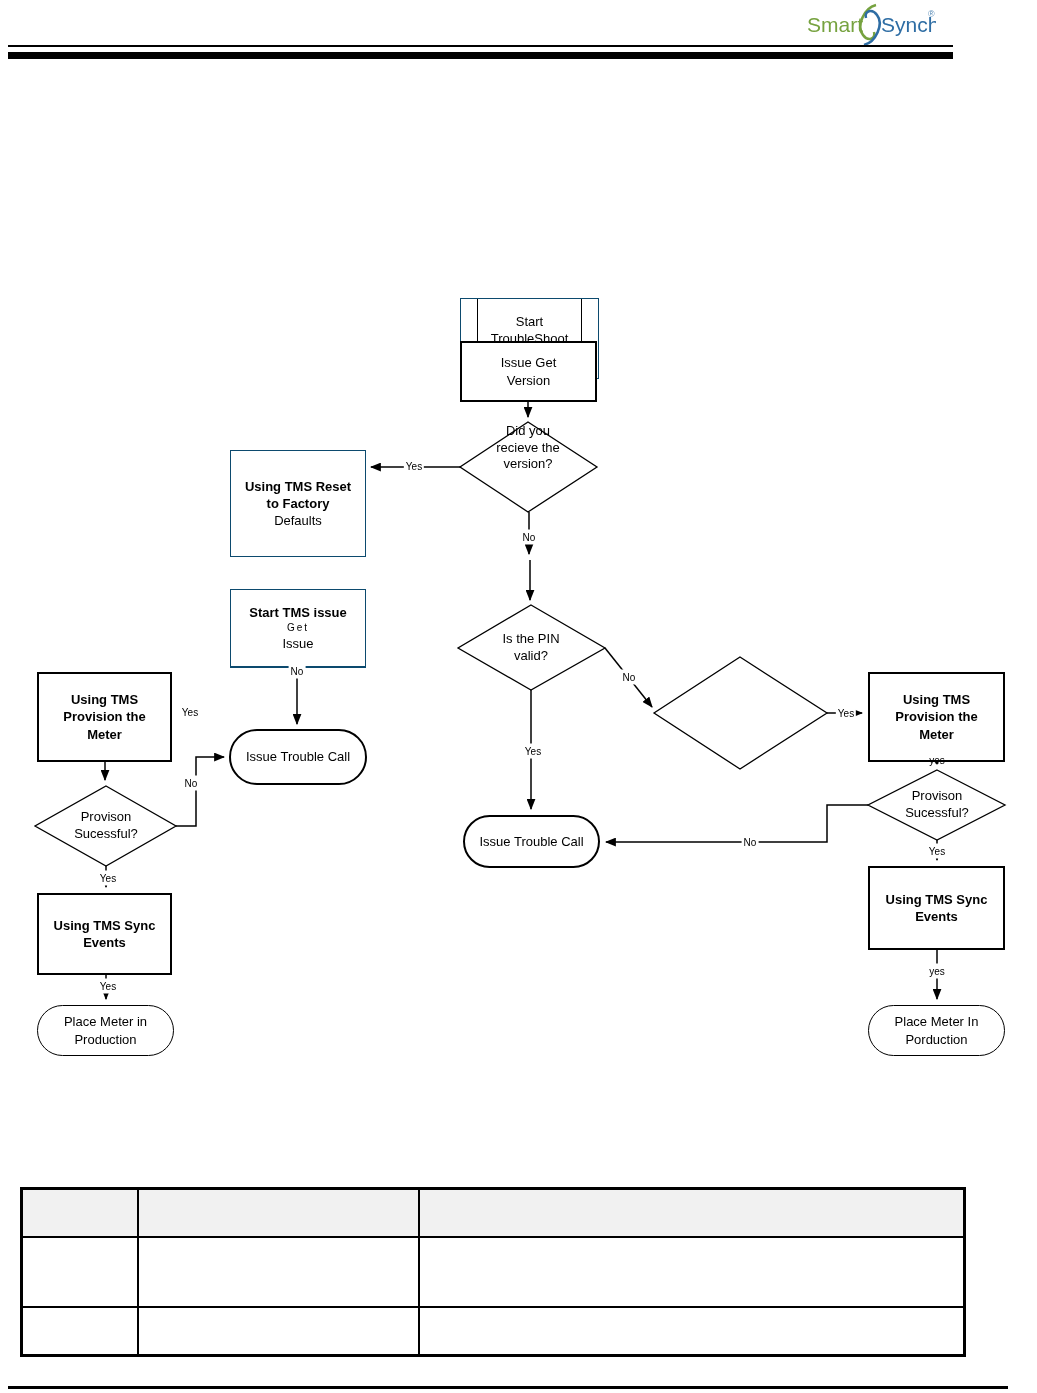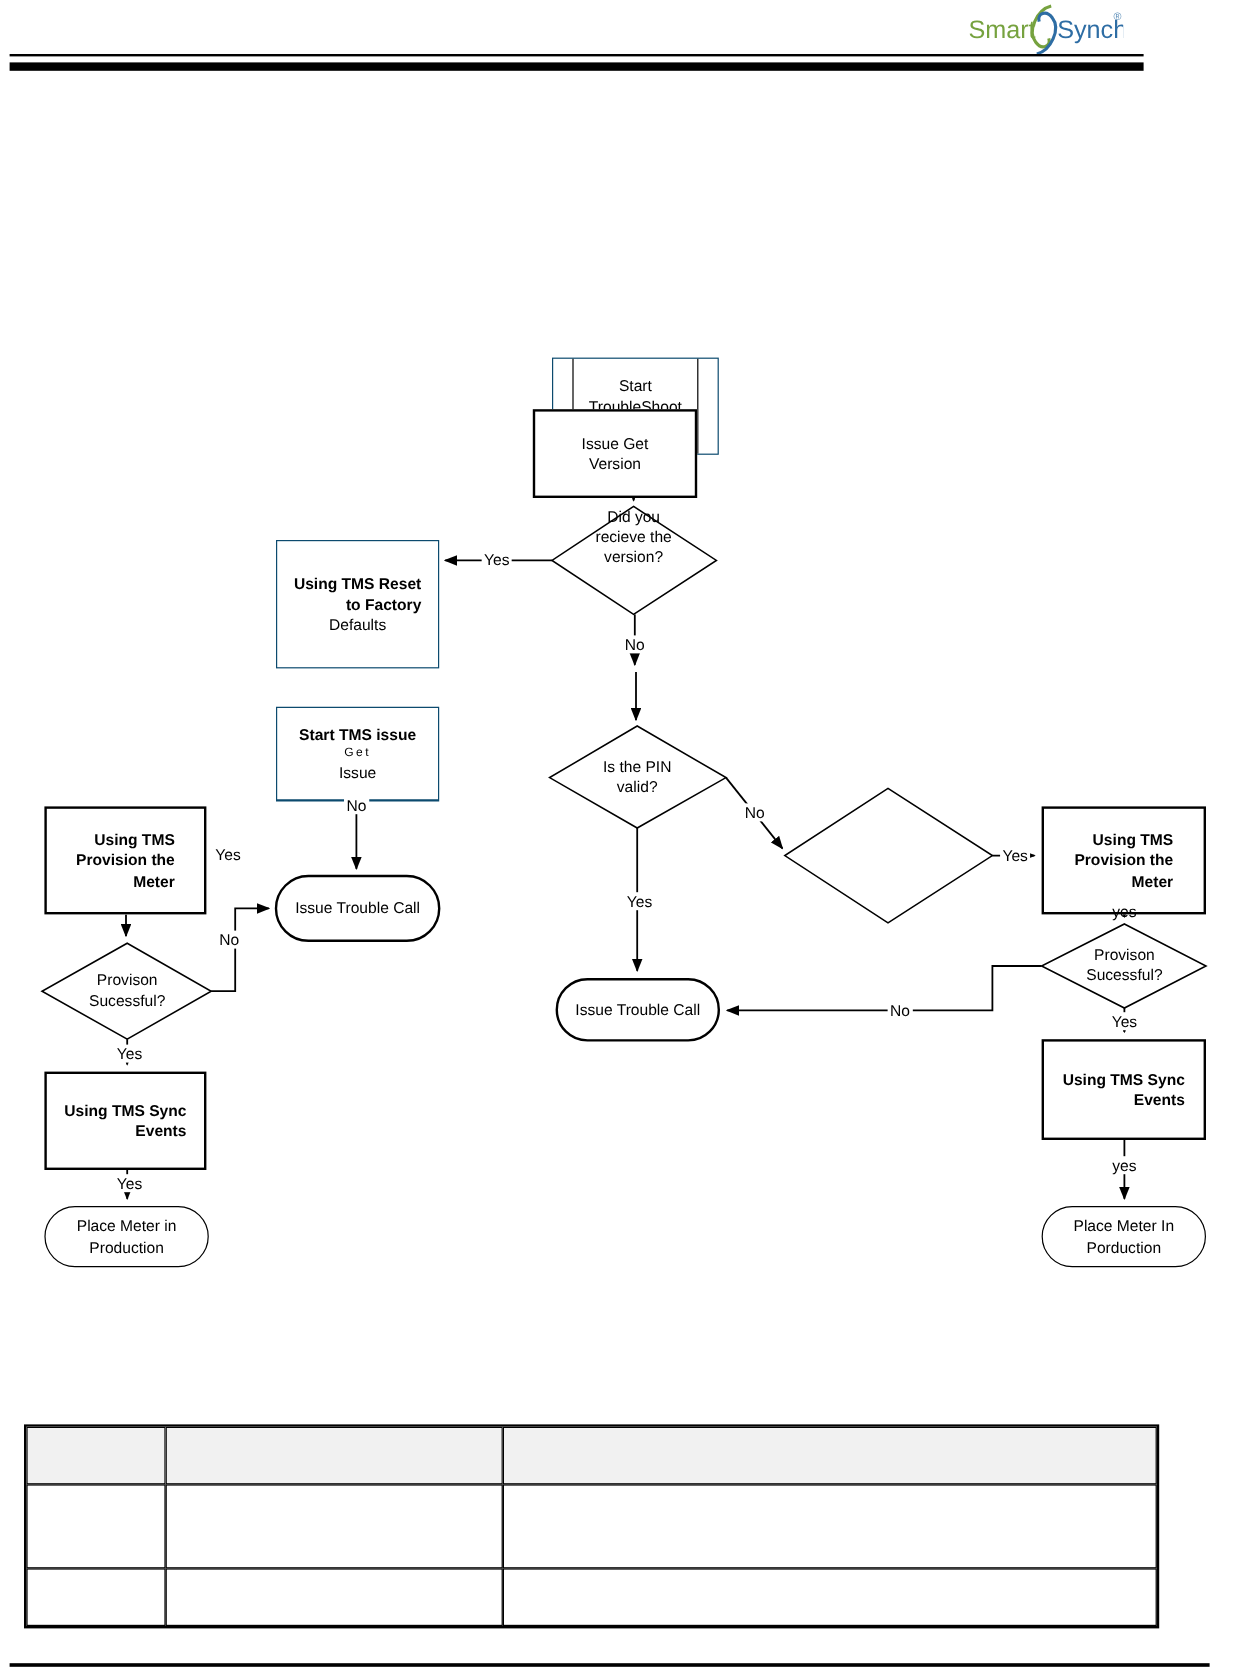--- a/index.html
+++ b/index.html
@@ -10,23 +10,23 @@
   
   #edges{position:absolute;left:0;top:0;width:1037px;height:1393px;pointer-events:none;}
   .node{position:absolute;display:flex;flex-direction:column;align-items:center;justify-content:center;
         text-align:center;white-space:pre-line;font-size:13px;line-height:1.32;background:#fff;box-sizing:border-box;}
   .rect2{border:2px solid #000;}
   .rect1{border:1px solid #0c4a6e;margin-top:36px;}
   .term{border:2px solid #000;border-radius:28px;align-items:center;}
   .term1{border:1px solid #000;border-radius:26px;}
   .dtext{position:absolute;display:flex;align-items:center;justify-content:center;text-align:center;
          white-space:pre-line;font-size:13px;line-height:1.3;background:transparent;}
-  .bold{font-weight:bold;text-align:right;}
+  .bold{font-weight:bold;}
   .getline{font-size:10px;letter-spacing:2px;}
-  .elabel{position:absolute;transform:translate(-50%,-50%);font-size:13px;line-height:15px;
+  .elabel{position:absolute;transform:translate(-50%,-50%);font-size:10px;line-height:15px;
           background:#fff;padding:0 2px;text-align:right;}
   .elabel.nobg{background:transparent;}
   .ppbar{position:absolute;top:0;bottom:0;width:1px;background:#000;}
   
   #notes-table{position:absolute;left:20px;top:1187px;width:946px;box-sizing:border-box;
                border:2px solid #000;display:grid;grid-template-columns:116px 281px 1fr;}
   #notes-table .cell{border:1px solid #000;box-sizing:border-box;font-size:13px;padding:4px 6px;}
   #notes-table .hcell{background:#f1f1f1;height:48px;}
   #notes-table .r1{height:70px;}
   #notes-table .r2{height:48px;}
@@ -81,21 +81,21 @@
   </svg>
 
   <div class="node rect1" style="left:460px;top:262px;width:139px;height:81px;">
     <div class="ppbar" style="left:16px;"></div>
     <div class="ppbar" style="right:16px;"></div>
     <span>Start
 TroubleShoot
 Using TMS</span>
   </div>
 
-  <div class="node rect2" style="left:444px;top:341px;width:137px;height:74px;">
+  <div class="node rect2" style="left:460px;top:341px;width:137px;height:61px;">
     <span>Issue Get
 Version</span>
   </div>
 
   <div class="node rect1" style="left:230px;top:414px;width:136px;height:107px;">
     <span class="bold">Using TMS Reset
 to Factory</span>
     <span>Defaults</span>
   </div>
 

